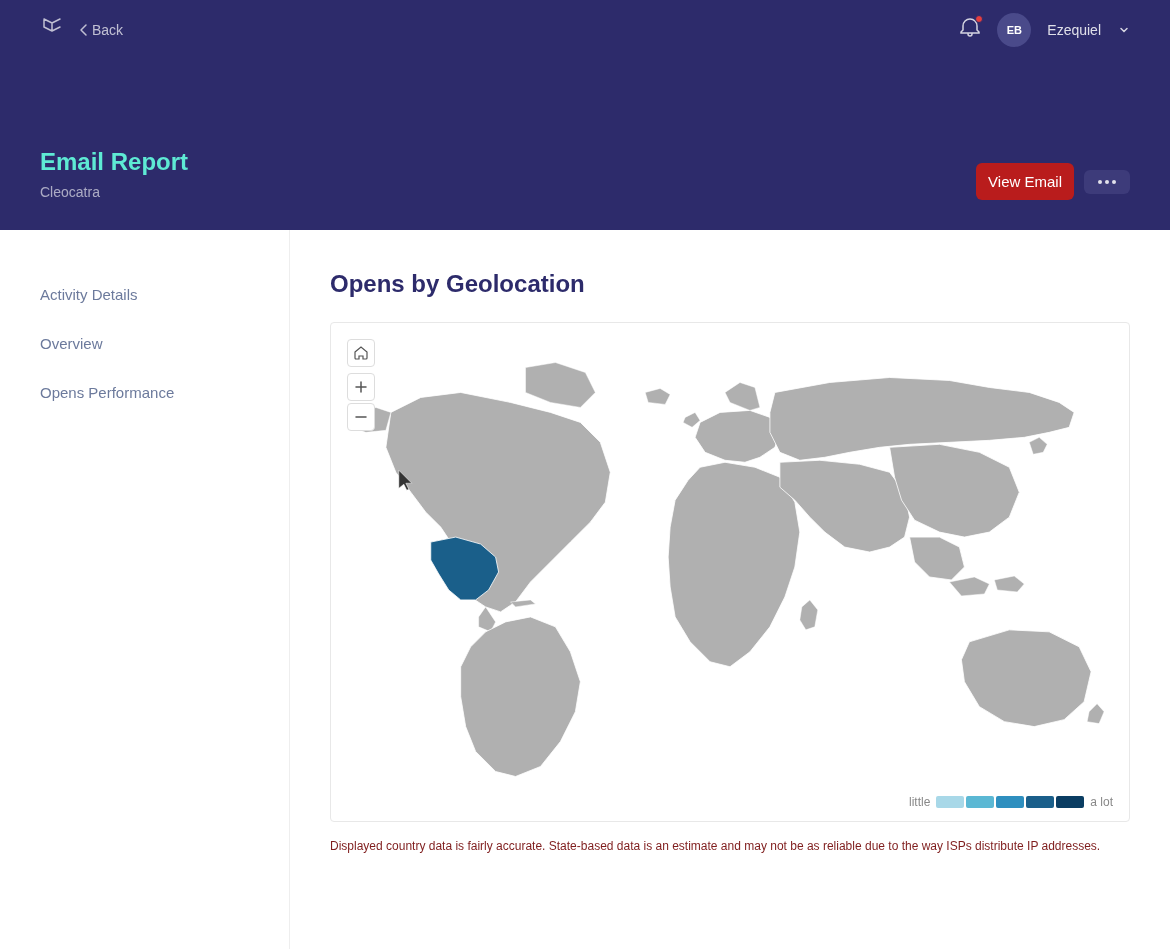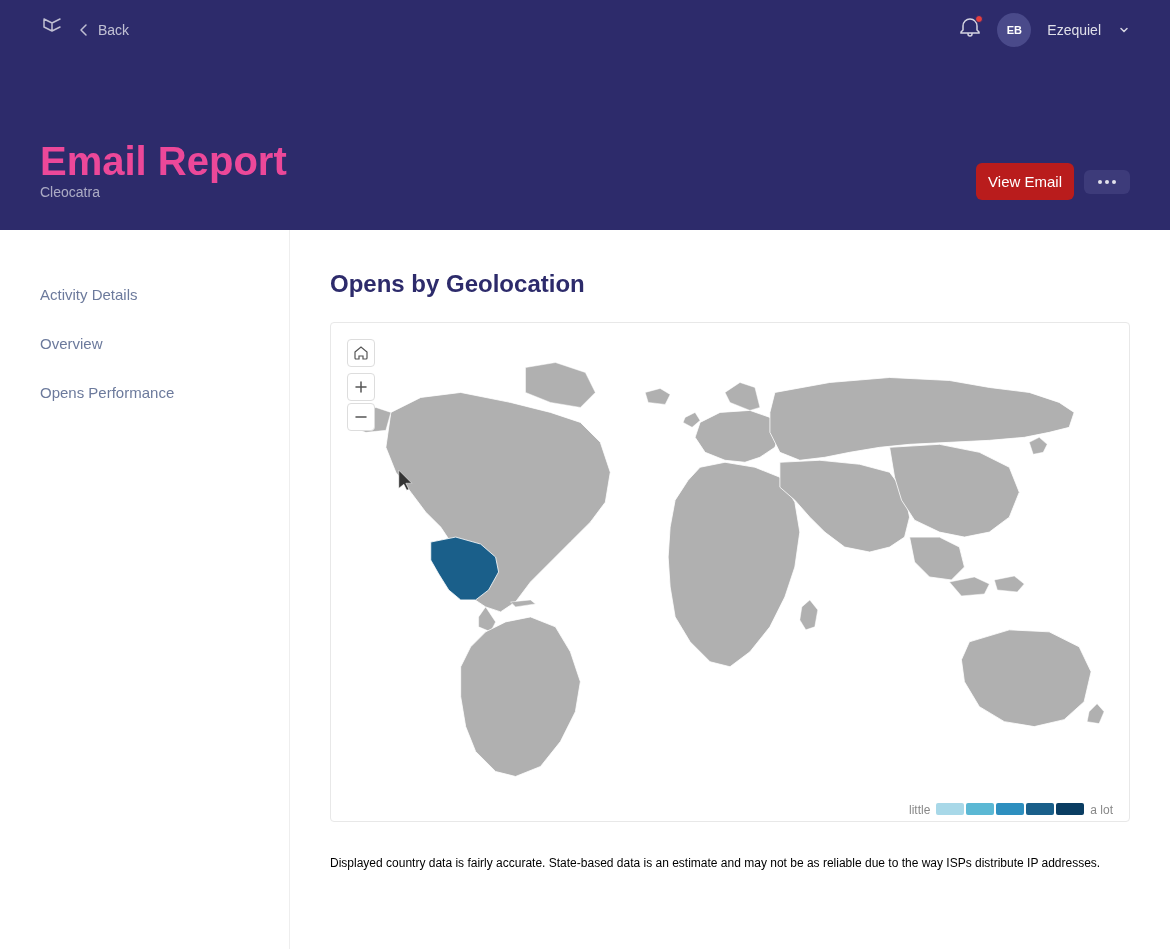--- a/index.html
+++ b/index.html
@@ -26,21 +26,20 @@
       align-items: center;
       gap: 12px;
     }
     .logo-icon {
       color: rgba(255,255,255,0.7);
       font-size: 22px;
     }
     .back-btn {
       display: flex;
       align-items: center;
-      gap: 6px;
       color: rgba(255,255,255,0.7);
       font-size: 14px;
       cursor: pointer;
       text-decoration: none;
     }
     .nav-right {
       display: flex;
       align-items: center;
       gap: 16px;
     }
@@ -80,23 +79,24 @@
     }
     .header-content {
       display: flex;
       align-items: flex-end;
       justify-content: space-between;
       padding-bottom: 30px;
       flex: 1;
     }
     .header-title-block {}
     .page-title {
-      color: #ec4899;
-      font-size: 40px;
+      color: #5eead4;
+      font-size: 24px;
       font-weight: 700;
+      margin-bottom: 8px;
     }
     .page-subtitle {
       color: rgba(255,255,255,0.6);
       font-size: 14px;
     }
     .header-actions {
       display: flex;
       align-items: center;
       gap: 10px;
     }
@@ -209,45 +209,45 @@
 
     
     .world-map-svg {
       width: 100%;
       height: 100%;
     }
 
     
     .map-legend {
       position: absolute;
-      bottom: 4px;
+      bottom: 12px;
       right: 16px;
       display: flex;
-      align-items: flex-start;
+      align-items: center;
       gap: 6px;
     }
     .legend-label {
       font-size: 12px;
       color: #888;
     }
     .legend-bar {
       display: flex;
       gap: 2px;
     }
     .legend-segment {
       height: 12px;
       width: 28px;
       border-radius: 2px;
     }
 
     
     .disclaimer {
       font-size: 12px;
-      color: #000000;
-      margin-top: 32px;
+      color: #7f1d1d;
+      margin-top: 15px;
       line-height: 1.5;
     }
   </style>
 </head>
 <body>
 
 <div class="header">
   <div class="top-nav">
     <div class="nav-left">
       <span class="logo-icon">

